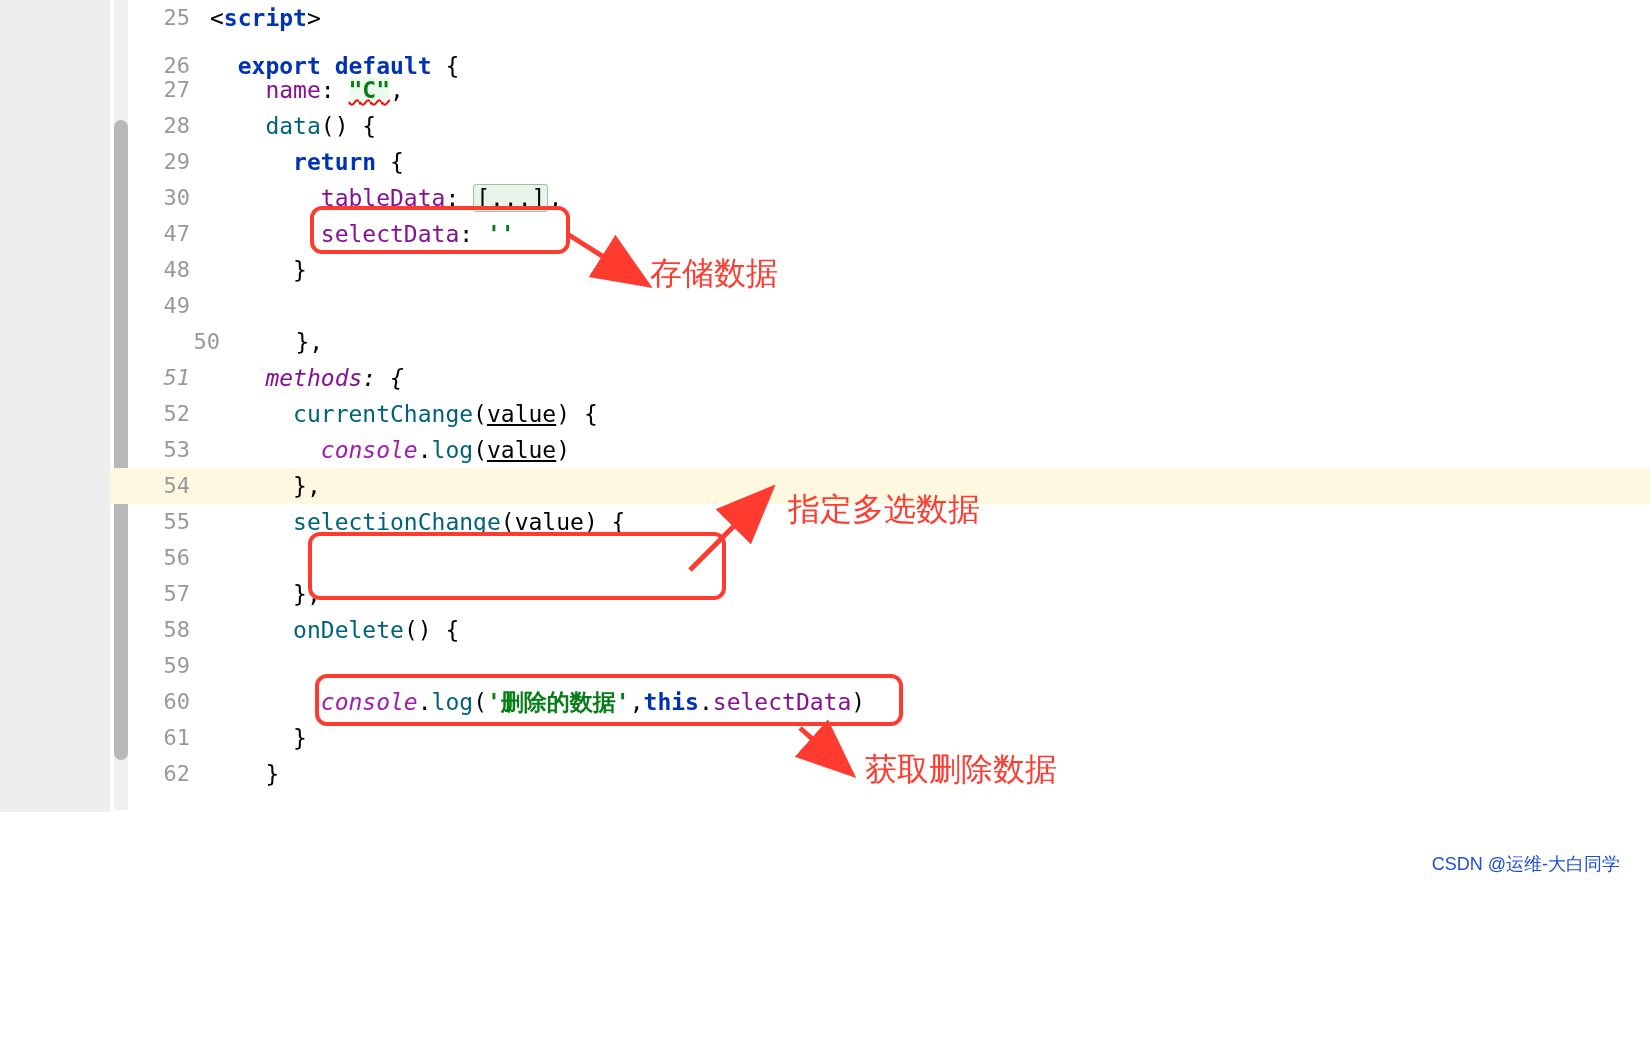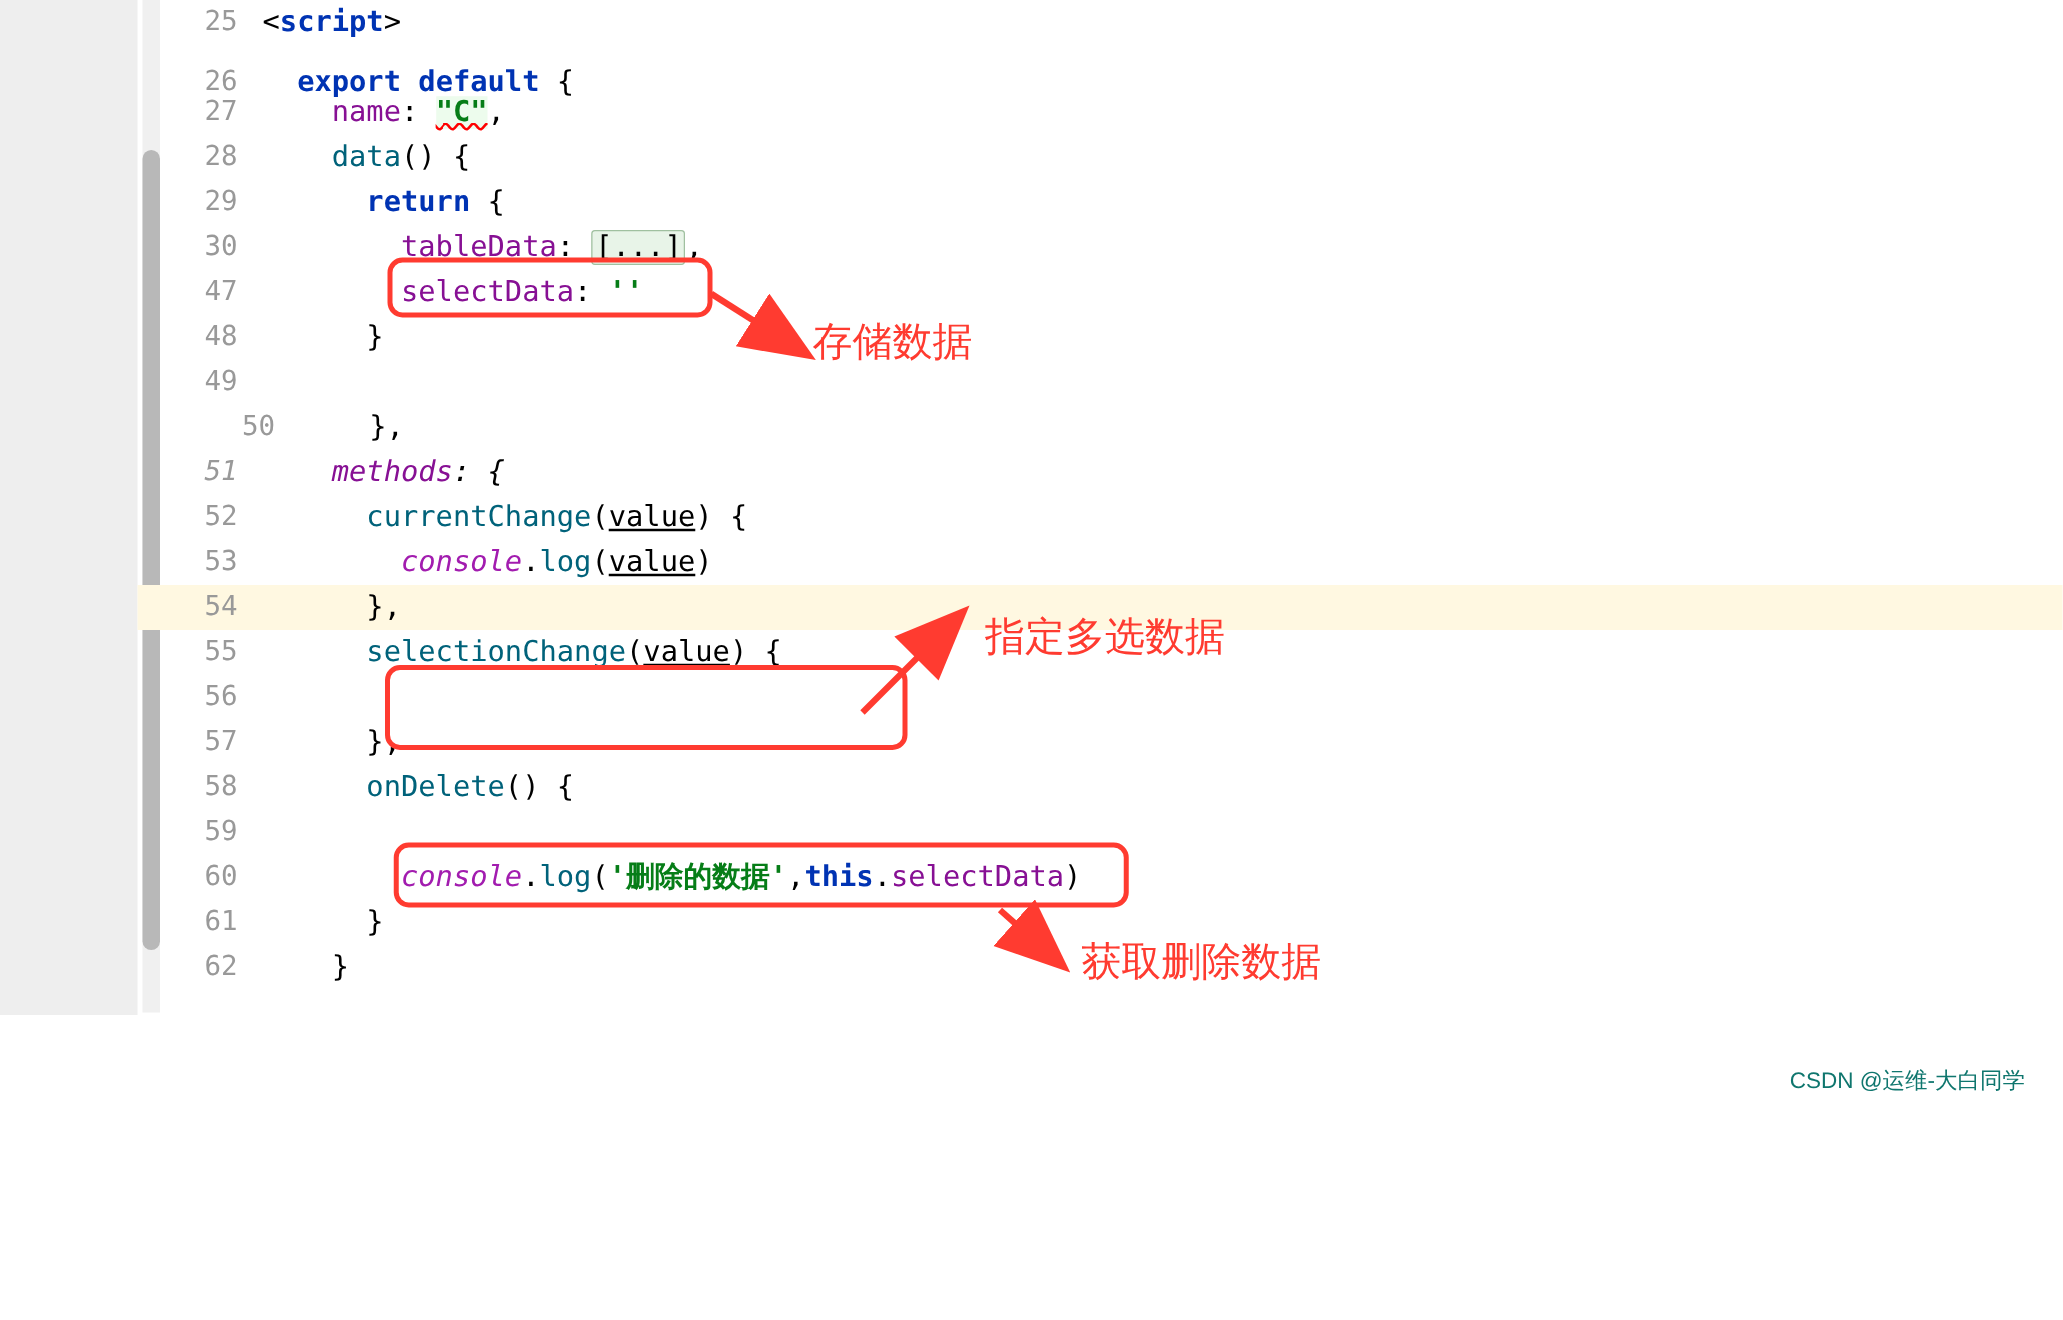--- a/index.html
+++ b/index.html
@@ -101,21 +101,21 @@
     }
     .arrow {
       position: absolute;
       z-index: 5;
     }
     
     .watermark {
       position: absolute;
       bottom: 180px;
       right: 30px;
-      color: #0f766e;
+      color: #1d4ed8;
       font-size: 18px;
       font-family: 'PingFang SC', sans-serif;
     }
   </style>
 </head>
 <body>
 
 <div class="editor-container">
   <div class="left-margin"></div>
   <div class="scrollbar-track">

